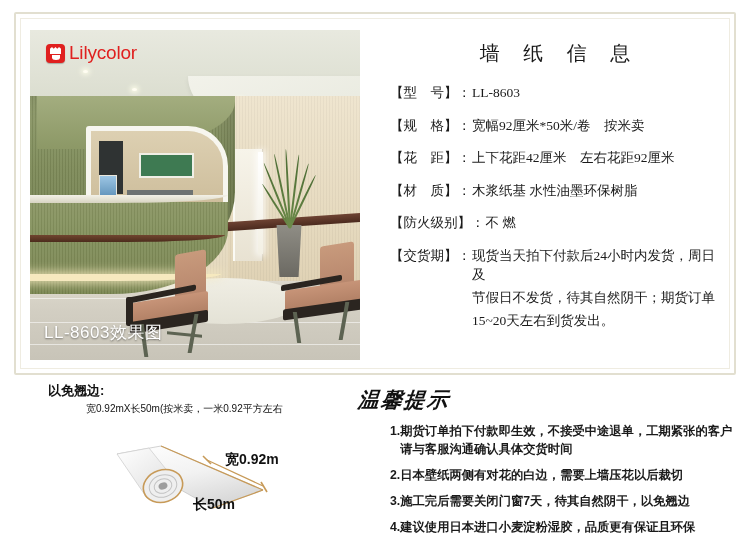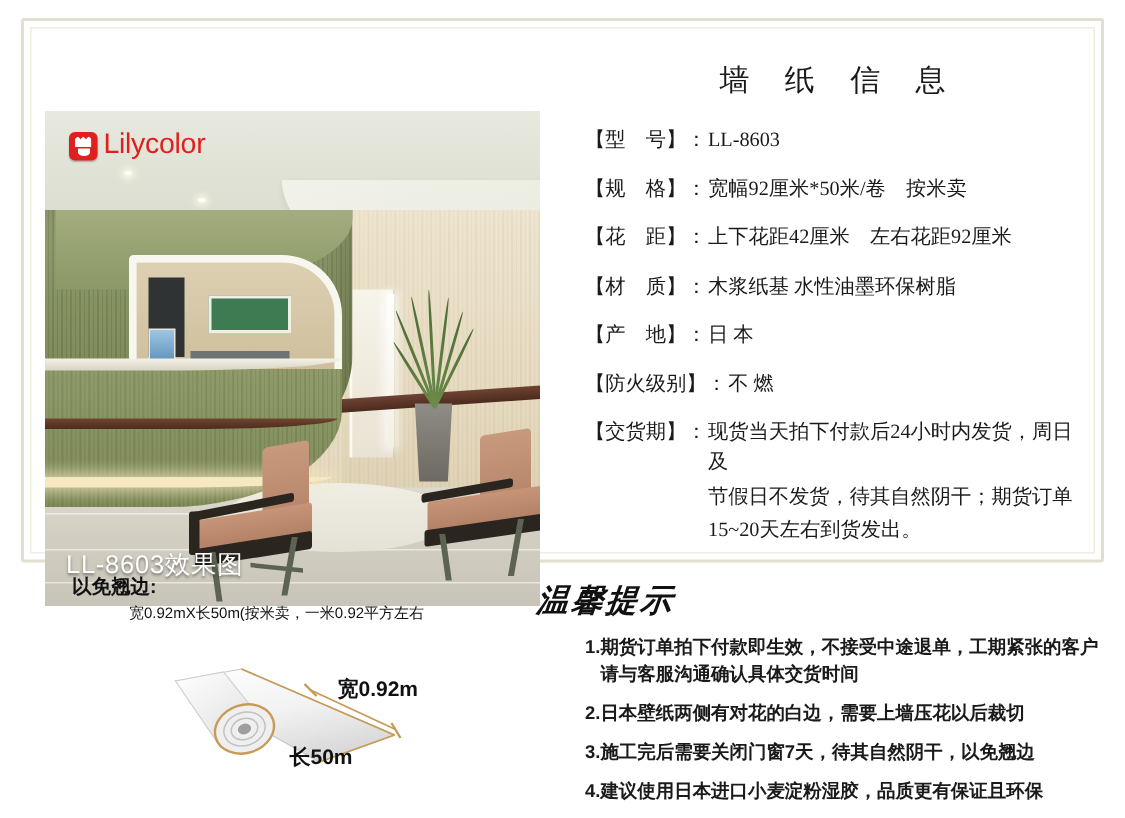--- a/index.html
+++ b/index.html
@@ -30,21 +30,20 @@
     border: 1px solid #efece1;
   }
 
   
   .photo {
     position: absolute;
     left: 30px; top: 30px;
     width: 330px; height: 330px;
     overflow: hidden;
     background: #cfd2c2;
-    margin-top: 44px;
   }
   .ph-ceiling {
     position: absolute; left: 0; top: 0; width: 100%; height: 33%;
     background: linear-gradient(180deg,#e8e9df 0%, #dfe1d4 45%, #d3d6c6 100%);
   }
   .ph-ceil-curve {
     position: absolute; left: 48%; top: 14%;
     width: 70%; height: 26%;
     background: linear-gradient(160deg,#f2f2ea,#e3e5d9);
     border-bottom-left-radius: 90% 100%;
@@ -392,26 +391,20 @@
       </span>
     </div>
 
     <div class="spec-row">
       <span class="spec-key">【材　质】：</span>
       <span class="spec-val">
         <div>木浆纸基 水性油墨环保树脂</div>
       </span>
     </div>
 
-    <div class="spec-row">
-      <span class="spec-key">【产　地】：</span>
-      <span class="spec-val">
-        <div>日 本</div>
-      </span>
-    </div>
 
     <div class="spec-row">
       <span class="spec-key">【防火级别】：</span>
       <span class="spec-val">
         <div>不 燃</div>
       </span>
     </div>
 
 
     <div class="spec-row">

